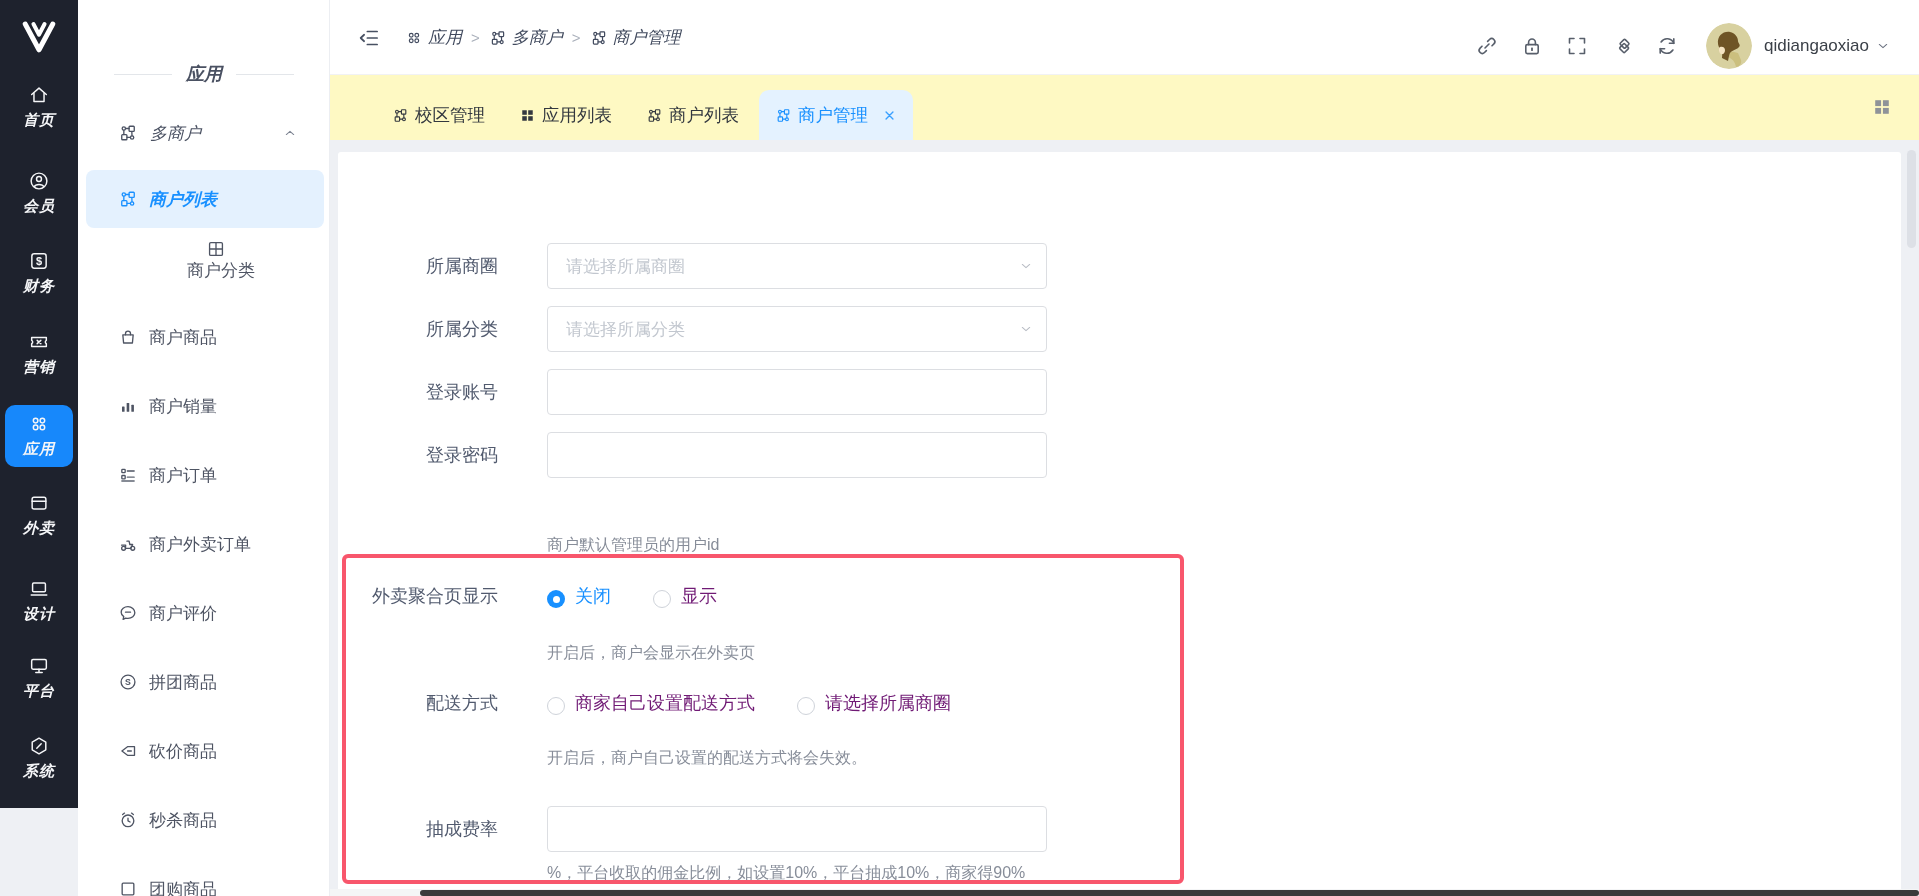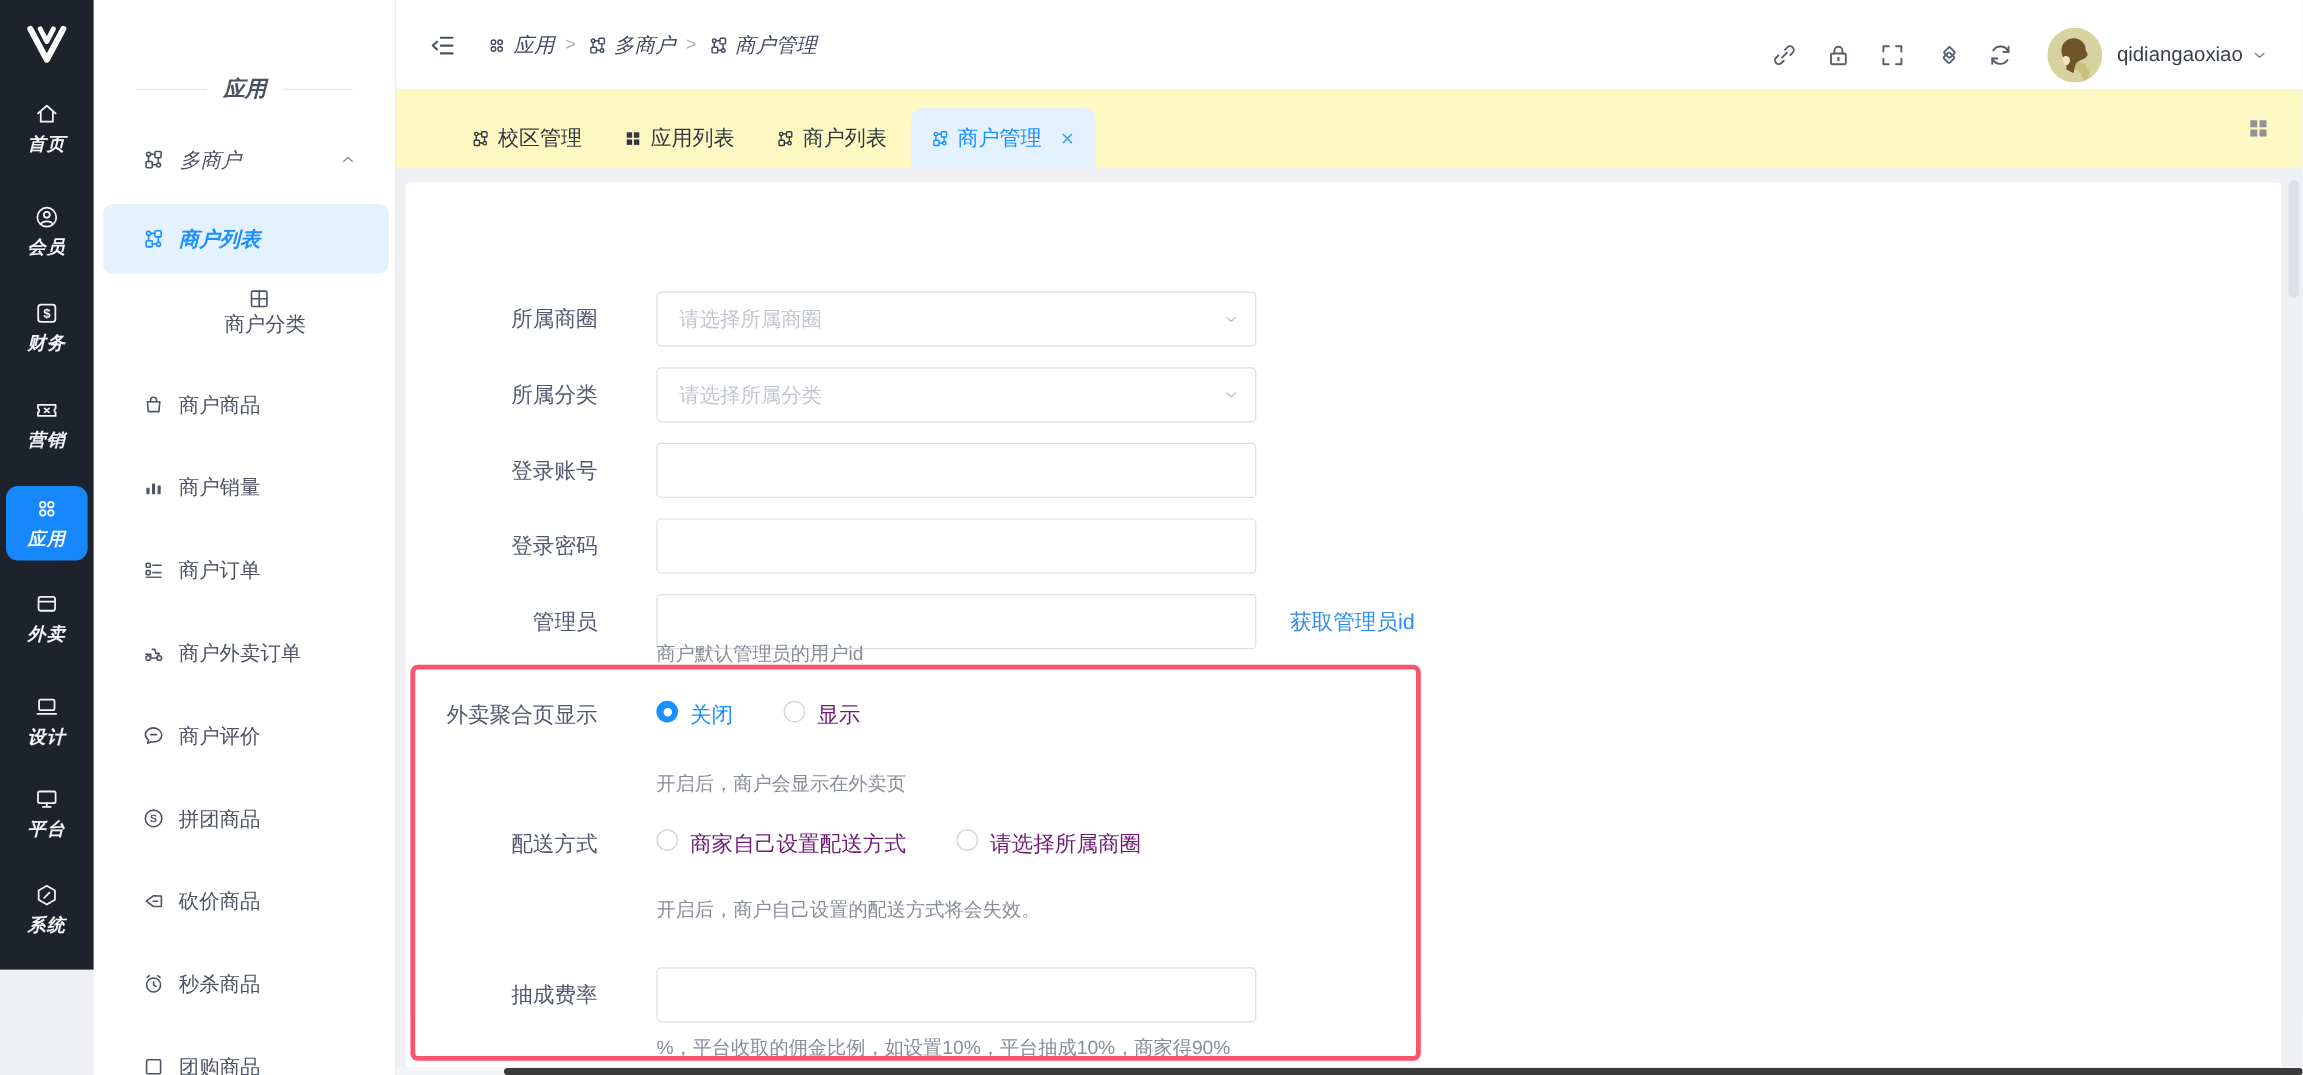--- a/index.html
+++ b/index.html
@@ -64,21 +64,21 @@
   .select { position:relative; width:500px; height:46px; border:1px solid #dcdee2; border-radius:4px; background:#fff; display:flex; align-items:center; padding:0 18px; cursor:pointer; }
   .select .ph { font-size:17px; color:#c2c7cf; }
   .select .schev { position:absolute; right:12px; width:16px; height:16px; color:#b8bcc4; }
   .hint { position:absolute; left:209px; font-size:16px; color:#878d99; white-space:nowrap; }
   .flink { margin-left:28px; font-size:18px; color:#2d8cf0; cursor:pointer; white-space:nowrap; }
   .radio { width:18px; height:18px; border-radius:50%; border:1px solid #cfd3da; background:#fff; position:relative; flex:none; cursor:pointer; }
   .radio.checked { border:none; background:#1890ff; }
   .radio.checked::after { content:""; position:absolute; left:5.5px; top:5.5px; width:7px; height:7px; border-radius:50%; background:#fff; }
   .rlabel { margin-left:10px; font-size:18px; color:#701a75; cursor:pointer; }
   .rlabel.sel { color:#1890ff; }
-  .rgroup { display:flex; align-items:flex-start; margin-right:42px; }
+  .rgroup { display:flex; align-items:flex-end; margin-right:42px; }
   .hlbox { position:absolute; left:4px; top:402px; width:842px; height:330px; border:4px solid #f8566c; border-radius:6px; pointer-events:none; z-index:5; }
 
   
   .vscroll { position:absolute; left:1907px; top:150px; width:9px; height:98px; border-radius:5px; background:#dde0e6; z-index:8; cursor:pointer; }
   .hscroll-track { position:absolute; left:330px; top:889px; width:1589px; height:7px; background:#f4f5f6; z-index:40; }
   .hscroll-thumb { position:absolute; left:90px; top:1px; width:1499px; height:6px; background:#3a3a3a; border-radius:3px; cursor:pointer; }
 
   .ico svg, .hico svg, .collapse-btn svg, .uchev svg, .tabbar-grid svg, .schev svg, .chev svg, .close svg { width:100%; height:100%; display:block; }
 </style>
 </head>
@@ -511,27 +511,20 @@
         </span>
     </div>
 
     <div class="frow" style="top:280px">
       <span class="flabel">登录密码</span>
       <span class="fctrl">
           <input class="ipt" value="" style="">
         </span>
     </div>
 
-    <div class="frow" style="top:343px">
-      <span class="flabel">管理员</span>
-      <span class="fctrl">
-        <input class="ipt" value="" style="">
-        <span class="flink">获取管理员id</span>
-      </span>
-    </div>
     <div class="hint" style="top:383px">商户默认管理员的用户id</div>
 
     <div class="hlbox"></div>
 
     <div class="frow" style="top:427px;height:34px">
       <span class="flabel">外卖聚合页显示</span>
       <span class="fctrl">
         <span class="rgroup">
           <span class="radio checked"></span>
           <span class="rlabel sel">关闭</span>

